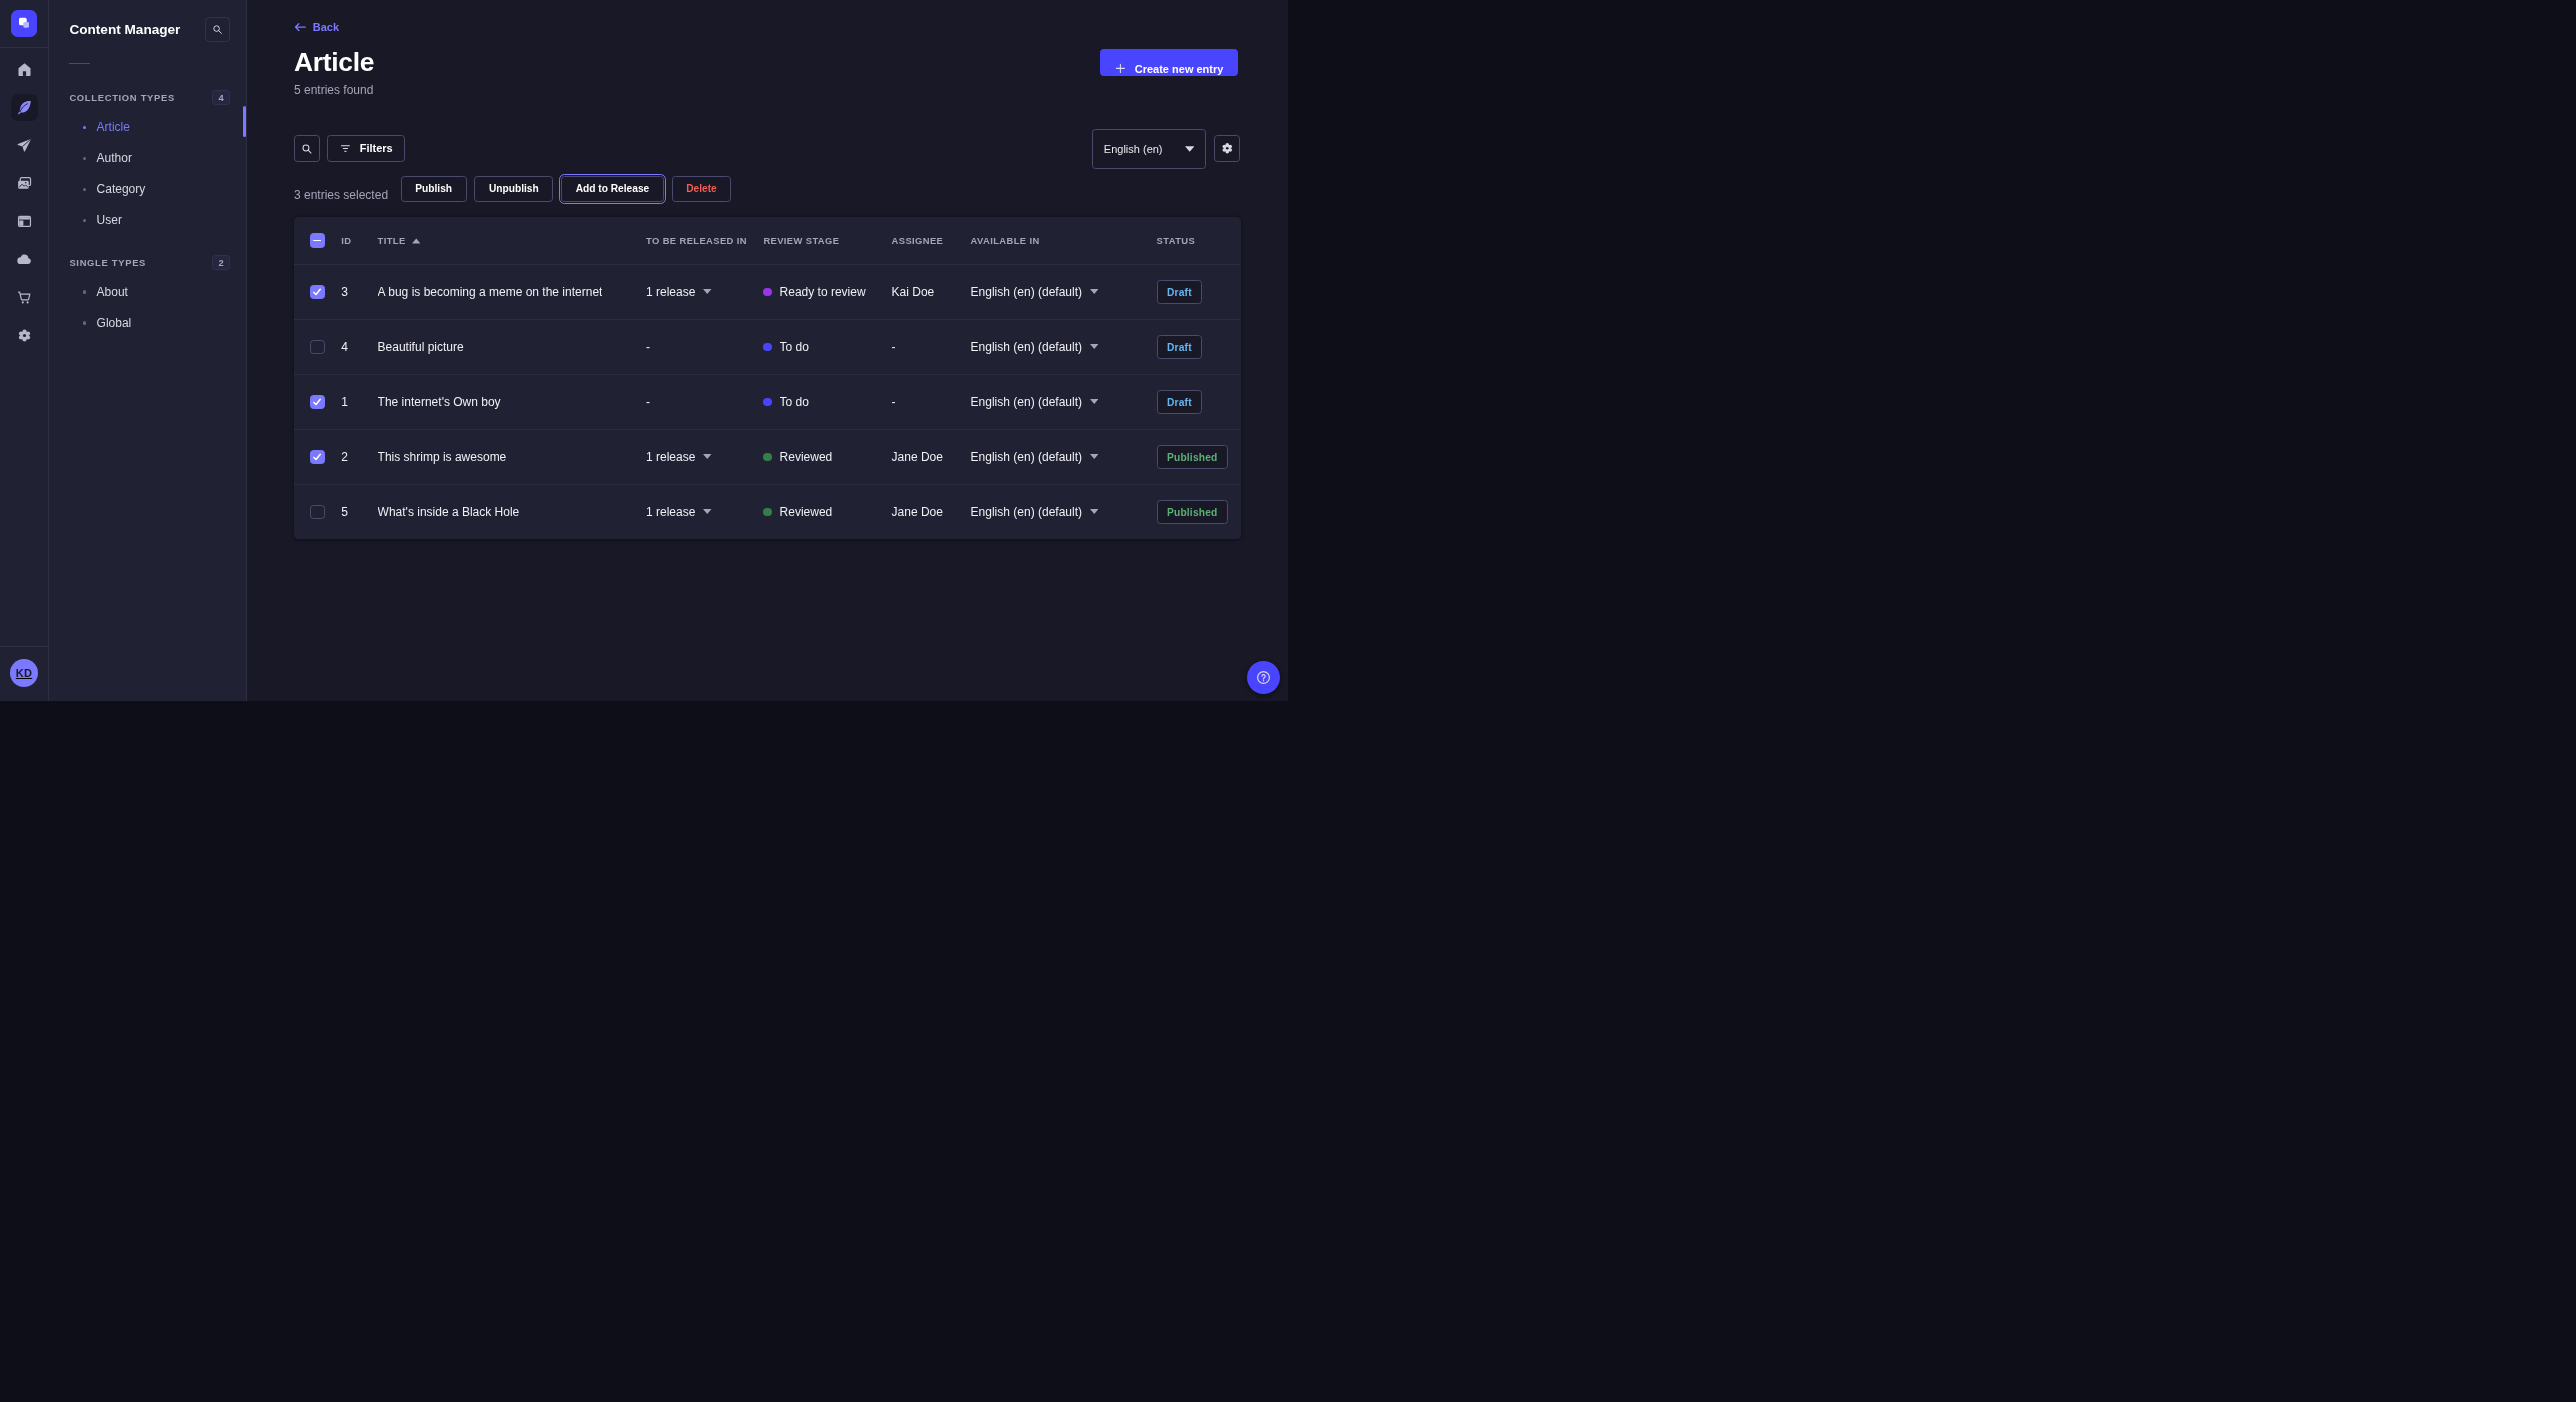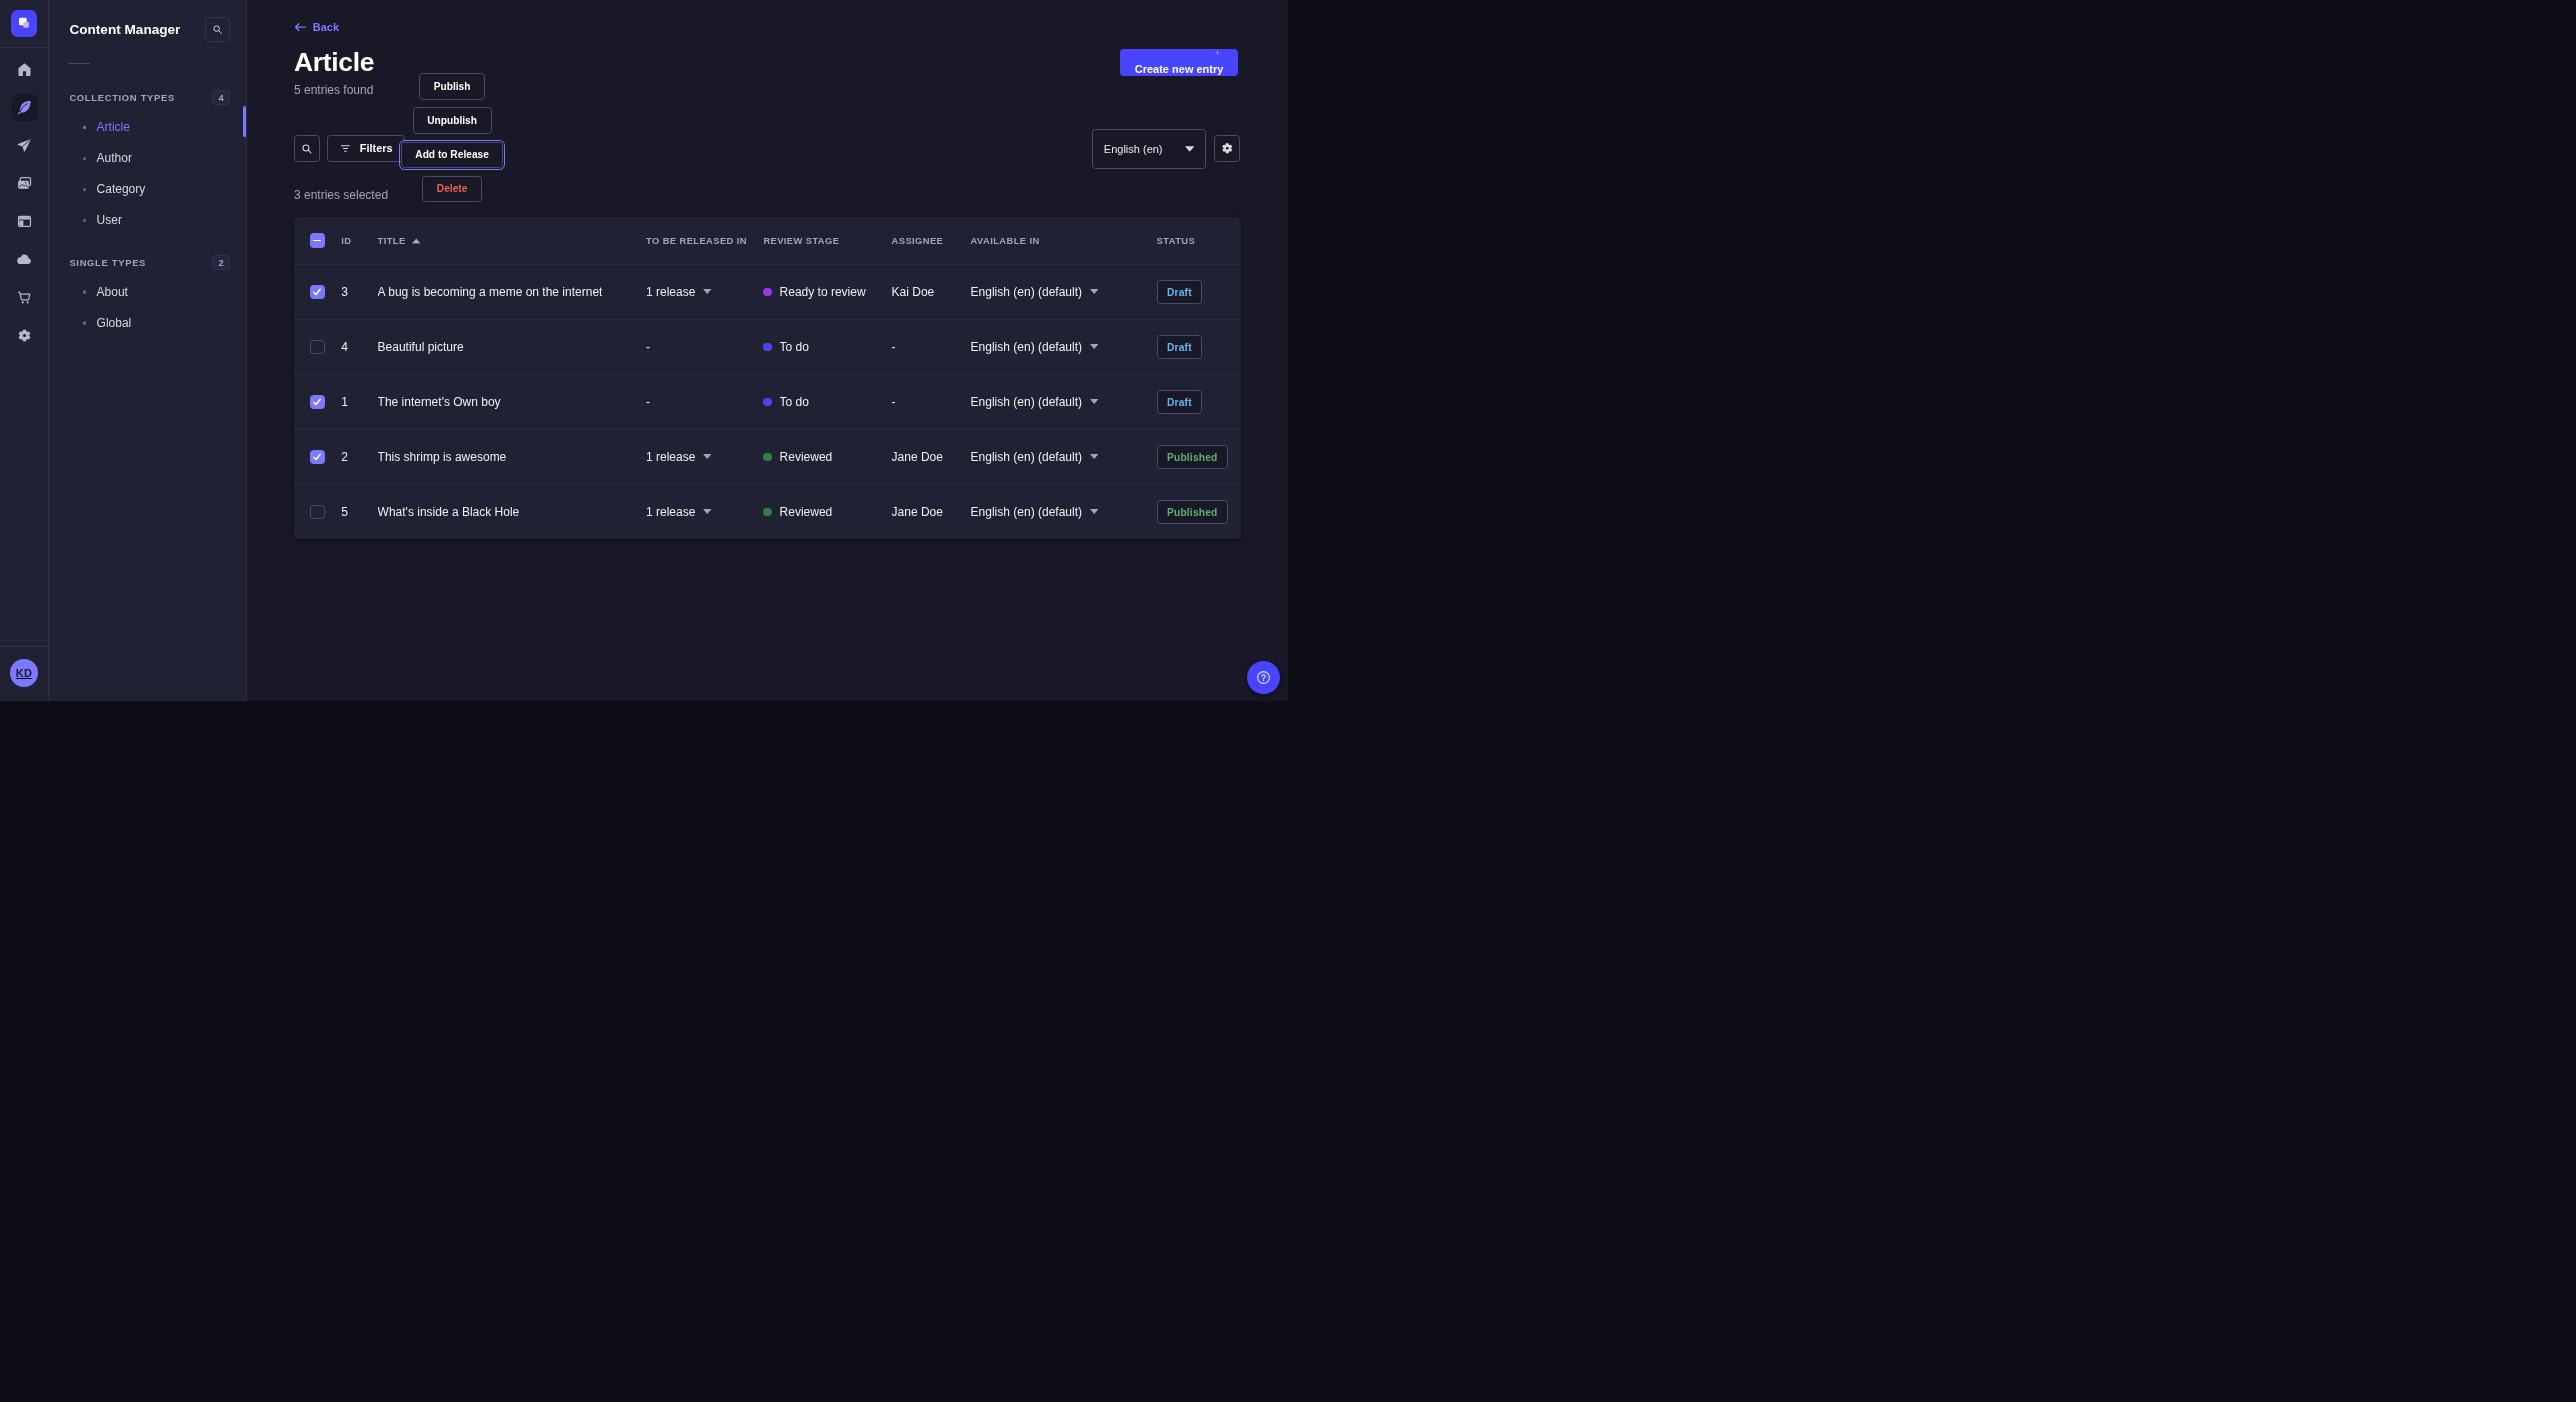--- a/index.html
+++ b/index.html
@@ -33,31 +33,31 @@
   .nav-item-label { font-size:12px; color:#d9d9e3; }
   .nav-item.active .nav-item-label { color:#7b79ff; }
   .nav-item.active .bullet { background:#7b79ff; }
   .subnav-active-indicator { position:absolute; right:0; top:106px; width:2.6px; height:31px; background:#7b79ff; border-radius:1.7px; }
 
   
   .main { position:absolute; left:247px; top:0; right:0; bottom:0; background:#181826; }
   .back-link { position:absolute; left:47px; top:21px; display:flex; align-items:center; gap:6.8px; color:#7b79ff; font-size:11px; font-weight:600; cursor:pointer; background:none; border:none; font-family:inherit; }
   .page-title { position:absolute; left:47px; top:47px; font-size:26.4px; font-weight:700; color:#fff; letter-spacing:-0.3px; }
   .page-subtitle { position:absolute; left:47px; top:83px; font-size:12px; color:#a5a5ba; }
-  .create-btn { position:absolute; right:50px; top:49px; height:27px; padding:0 13.6px; background:#4945ff; border:0.9px solid #4945ff; border-radius:3.4px; color:#fff; font-size:11px; font-weight:600; display:flex; align-items:flex-end; gap:7.7px; cursor:pointer; font-family:inherit;flex-direction:column; }
+  .create-btn { position:absolute; right:50px; top:49px; height:27px; padding:0 13.6px; background:#4945ff; border:0.9px solid #4945ff; border-radius:3.4px; color:#fff; font-size:11px; font-weight:600; display:flex; align-items:flex-end; gap:7.7px; cursor:pointer; font-family:inherit; }
 
   .toolbar { position:absolute; left:47px; right:48px; top:135px; height:27px; display:flex; align-items:center; }
   .icon-btn { width:26.4px; height:26.4px; border:0.9px solid #4a4a6a; background:transparent; border-radius:3.4px; display:flex; align-items:center; justify-content:center; cursor:pointer; }
   .filters-btn { height:26.4px; margin-left:6.8px; padding:0 11px; border:0.9px solid #4a4a6a; background:transparent; border-radius:3.4px; color:#fff; font-size:11px; font-weight:600; display:flex; align-items:center; gap:7.7px; cursor:pointer; font-family:inherit; }
   .toolbar-right { margin-left:auto; display:flex; align-items:center; gap:7.7px; }
   .locale-select { height:40px; padding:0 11px; border:0.9px solid #4a4a6a; background:transparent; border-radius:3.4px; color:#eaeaef; font-size:11px; display:flex; align-items:center; gap:22px; cursor:pointer; font-family:inherit; }
 
   .selection-bar { position:absolute; left:47px; top:175px; height:27px; display:flex; align-items:flex-end; }
   .selection-summary { font-size:12px; color:#a5a5ba; margin-right:7.7px; width:99px; }
-  .sel-actions { display:flex; align-items:center; gap:7.7px;flex-direction:column; }
+  .sel-actions { display:flex; align-items:center; gap:7.7px; }
   .sel-btn { height:26.4px; padding:0 13.6px; background:#181826; border:0.9px solid #4a4a6a; border-radius:3.4px; color:#fff; font-size:10.2px; font-weight:700; cursor:pointer; font-family:inherit; }
   .sel-btn.focused { outline:1.7px solid #7b79ff; outline-offset:1.7px; }
   .sel-btn.danger { color:#ee5e52; }
 
   
   .table-card { position:absolute; left:47px; top:217px; width:947px; background:#212134; border-radius:4.3px; box-shadow:0 0.9px 3.4px rgba(3,3,5,.35); }
   .t-grid { display:grid; grid-template-columns:37px 44px 1fr 120px 129px 79px 186px 87px; align-items:center; }
   .t-head { height:47px; }
   .t-row { height:55px; border-top:0.9px solid #2c2c44; }
   .cell { display:flex; align-items:center; min-width:0; }

